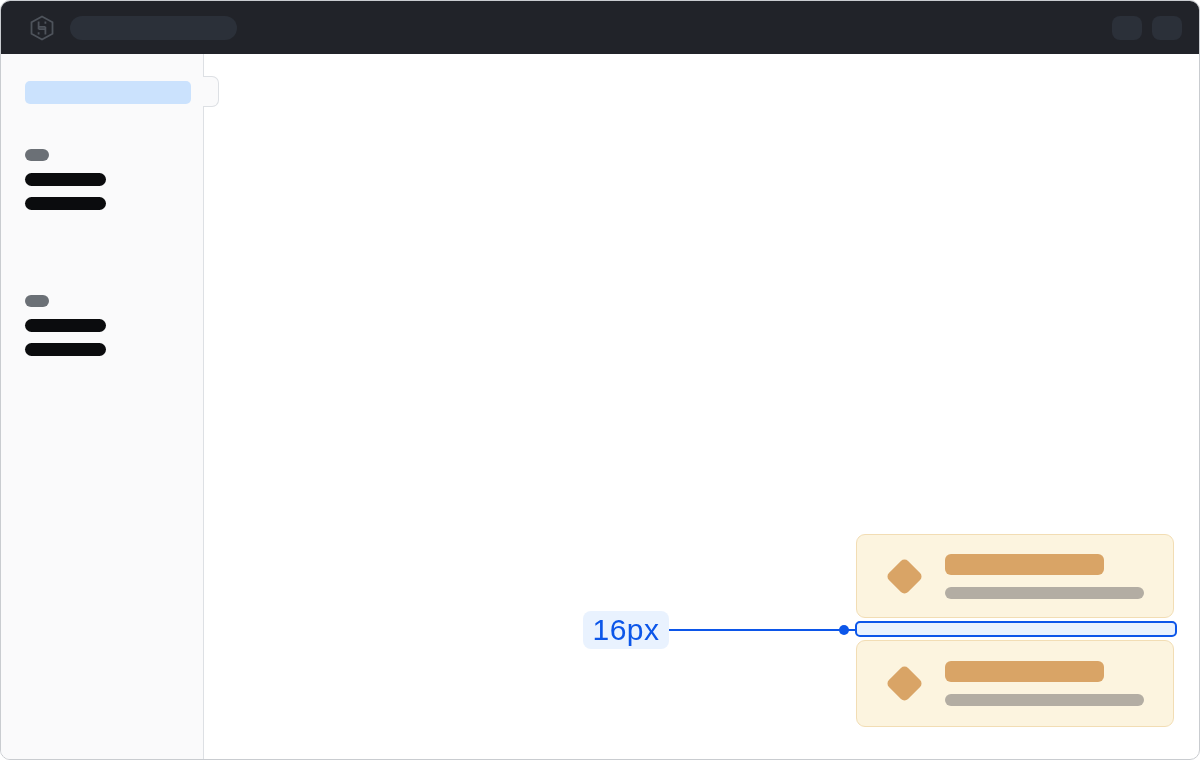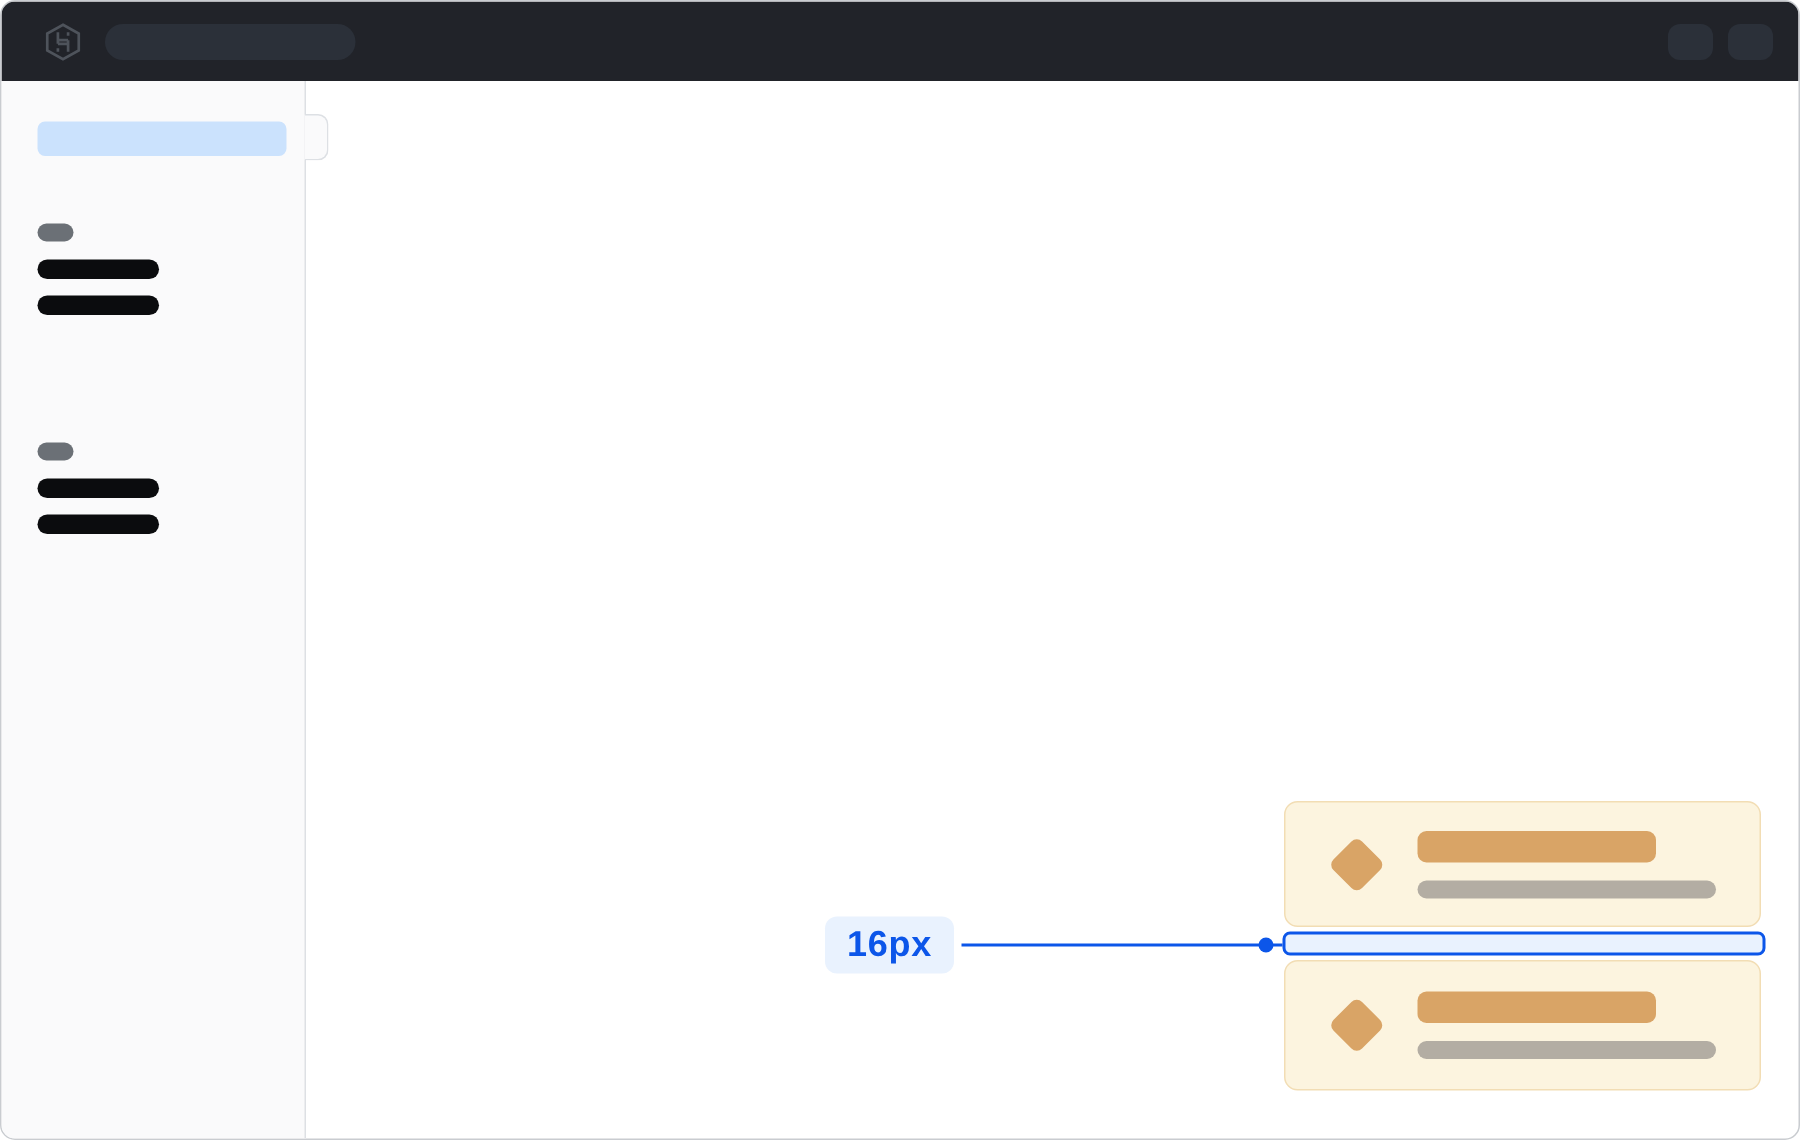--- a/index.html
+++ b/index.html
@@ -144,27 +144,27 @@
   }
   .measure-dot {
     position: absolute;
     left: 838px; top: 624px;
     width: 10px; height: 10px;
     border-radius: 50%;
     background: #0c56e9;
   }
   .measure-label {
     position: absolute;
-    left: 549px; top: 610px;
+    left: 582px; top: 610px;
     width: 86px; height: 38px;
     border-radius: 8px;
     background: #e9f2fe;
     color: #0c56e9;
-    font-size: 24px;
-    font-weight: 700;
+    font-size: 30px;
+    font-weight: 400;
     display: flex; align-items: center; justify-content: center;
     letter-spacing: 0.5px;
   }
 </style>
 </head>
 <body>
 
 <div class="stage">
   <div class="window">
 

